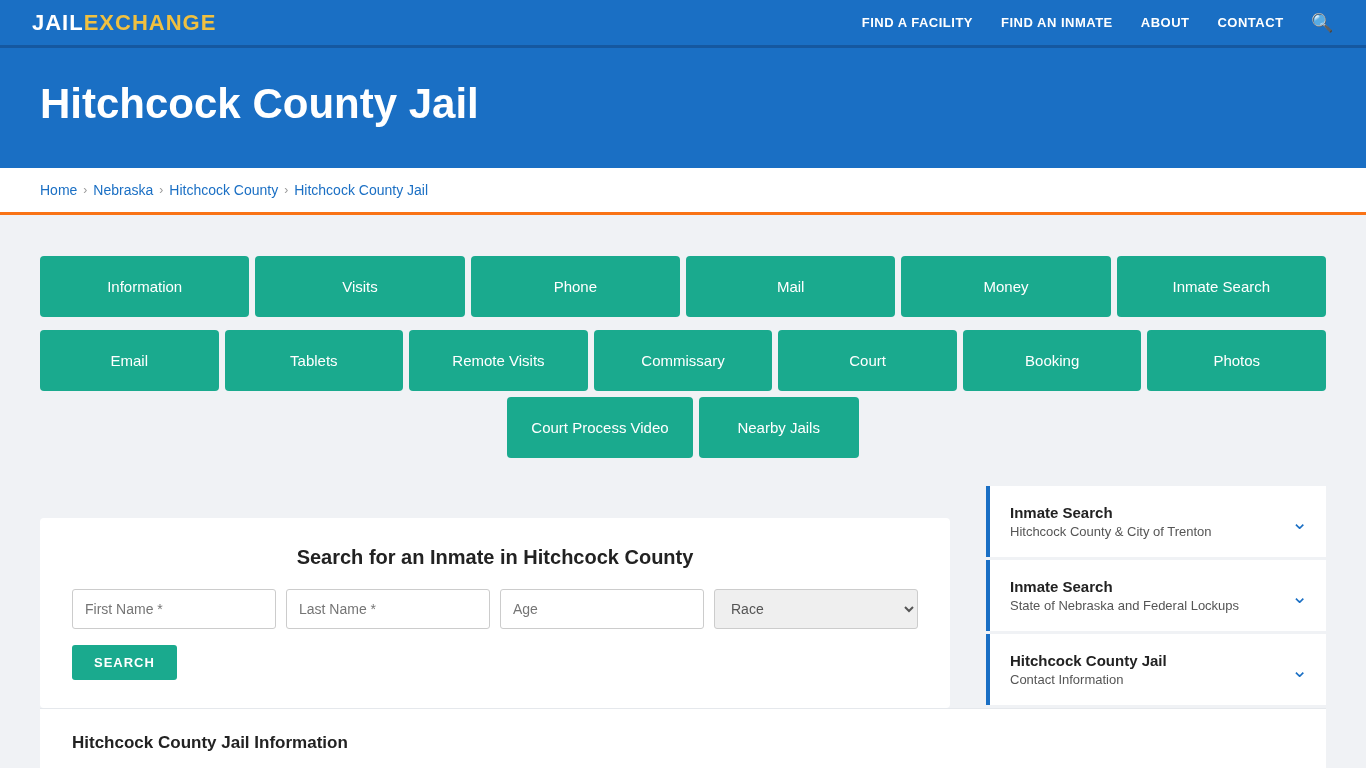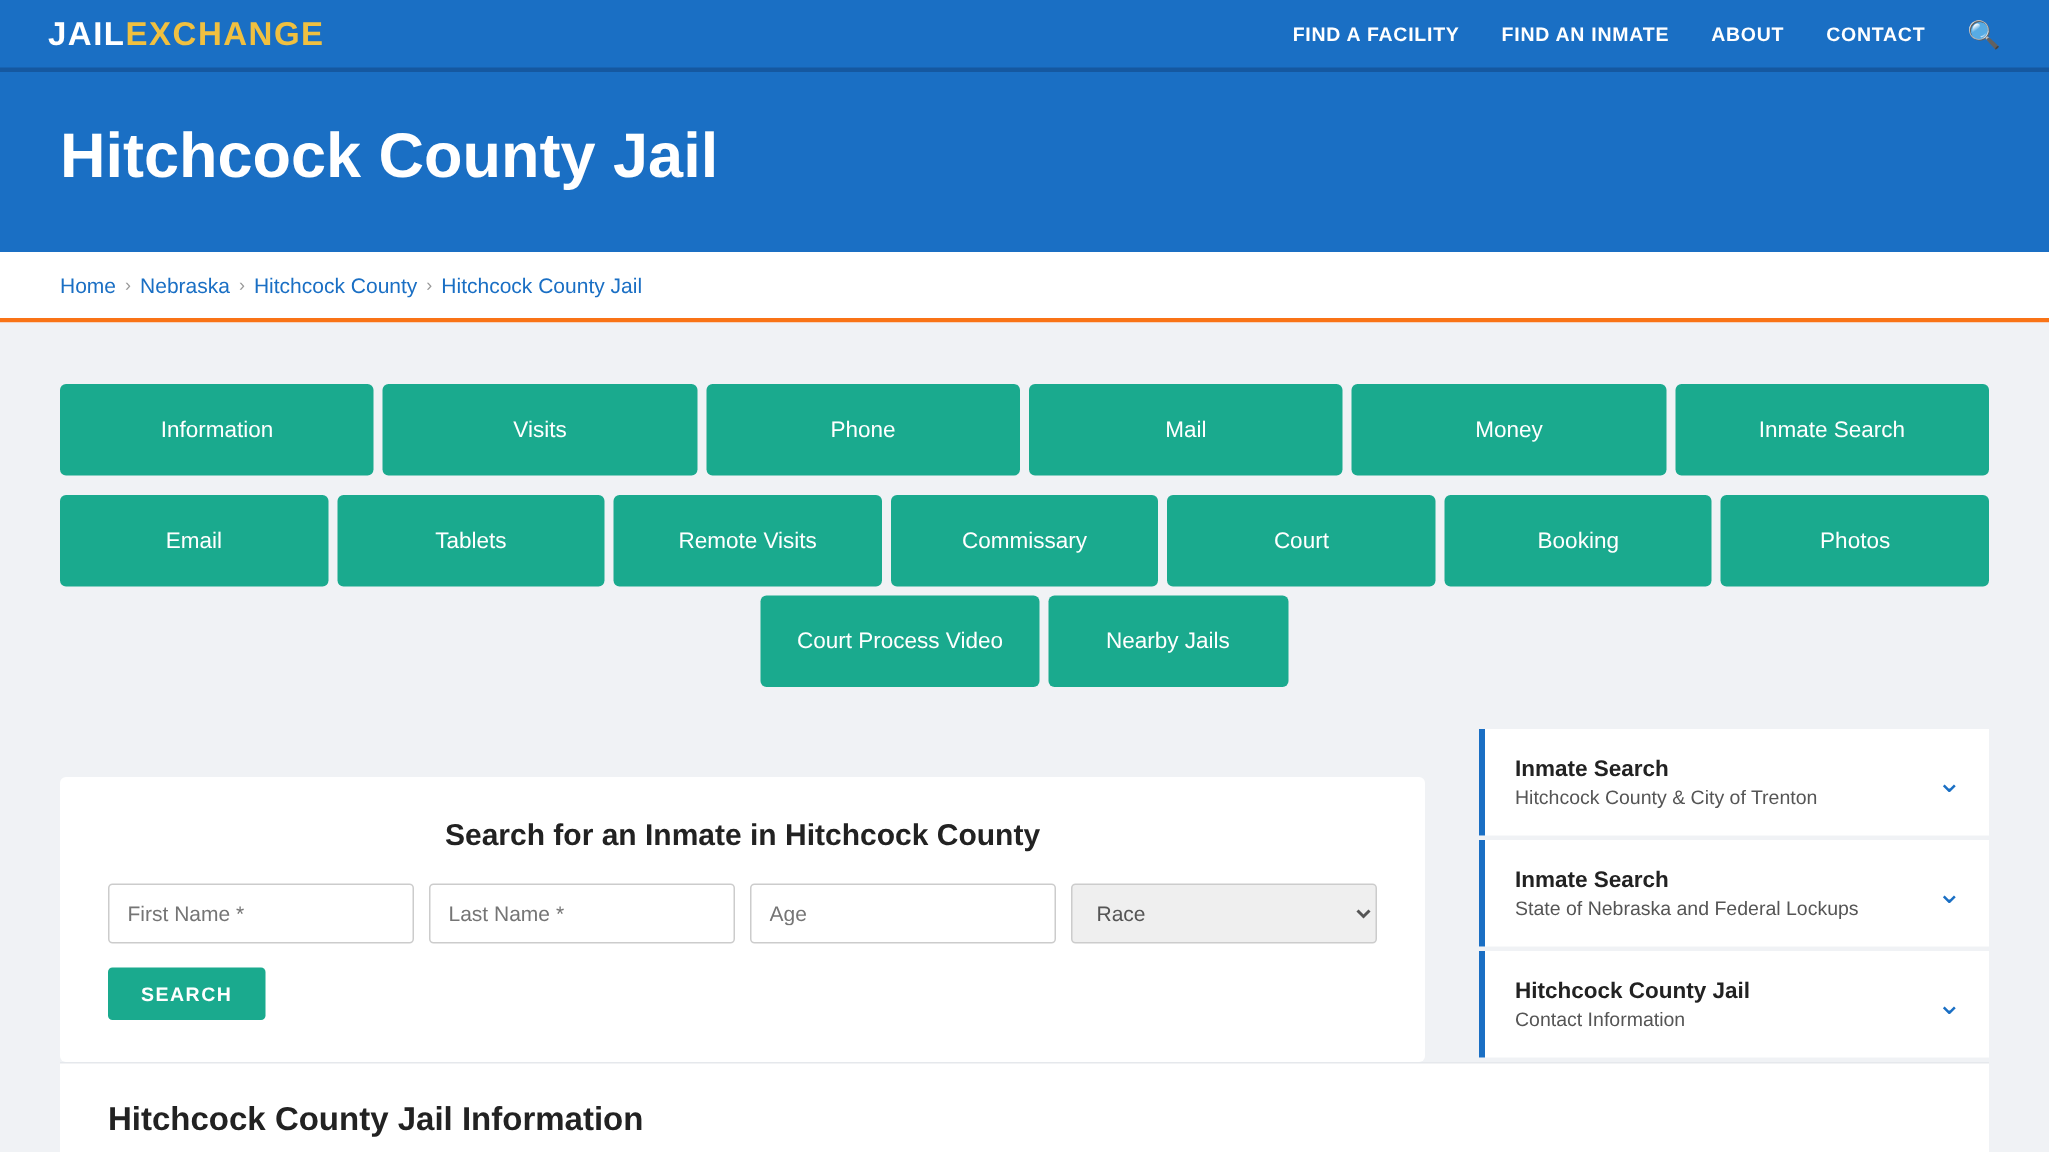--- a/index.html
+++ b/index.html
@@ -206,21 +206,21 @@
     }
 
     
     .bottom-section {
       background: #fff;
       margin-top: 0;
       padding: 24px 32px;
       border-top: 1px solid #e5e8ec;
     }
     .bottom-section h2 {
-      font-size: 22px;
+      font-size: 17px;
       font-weight: 700;
       color: #222;
     }
   </style>
 </head>
 <body>
 
 <header>
   <div class="logo">
     <span>JAIL</span>

